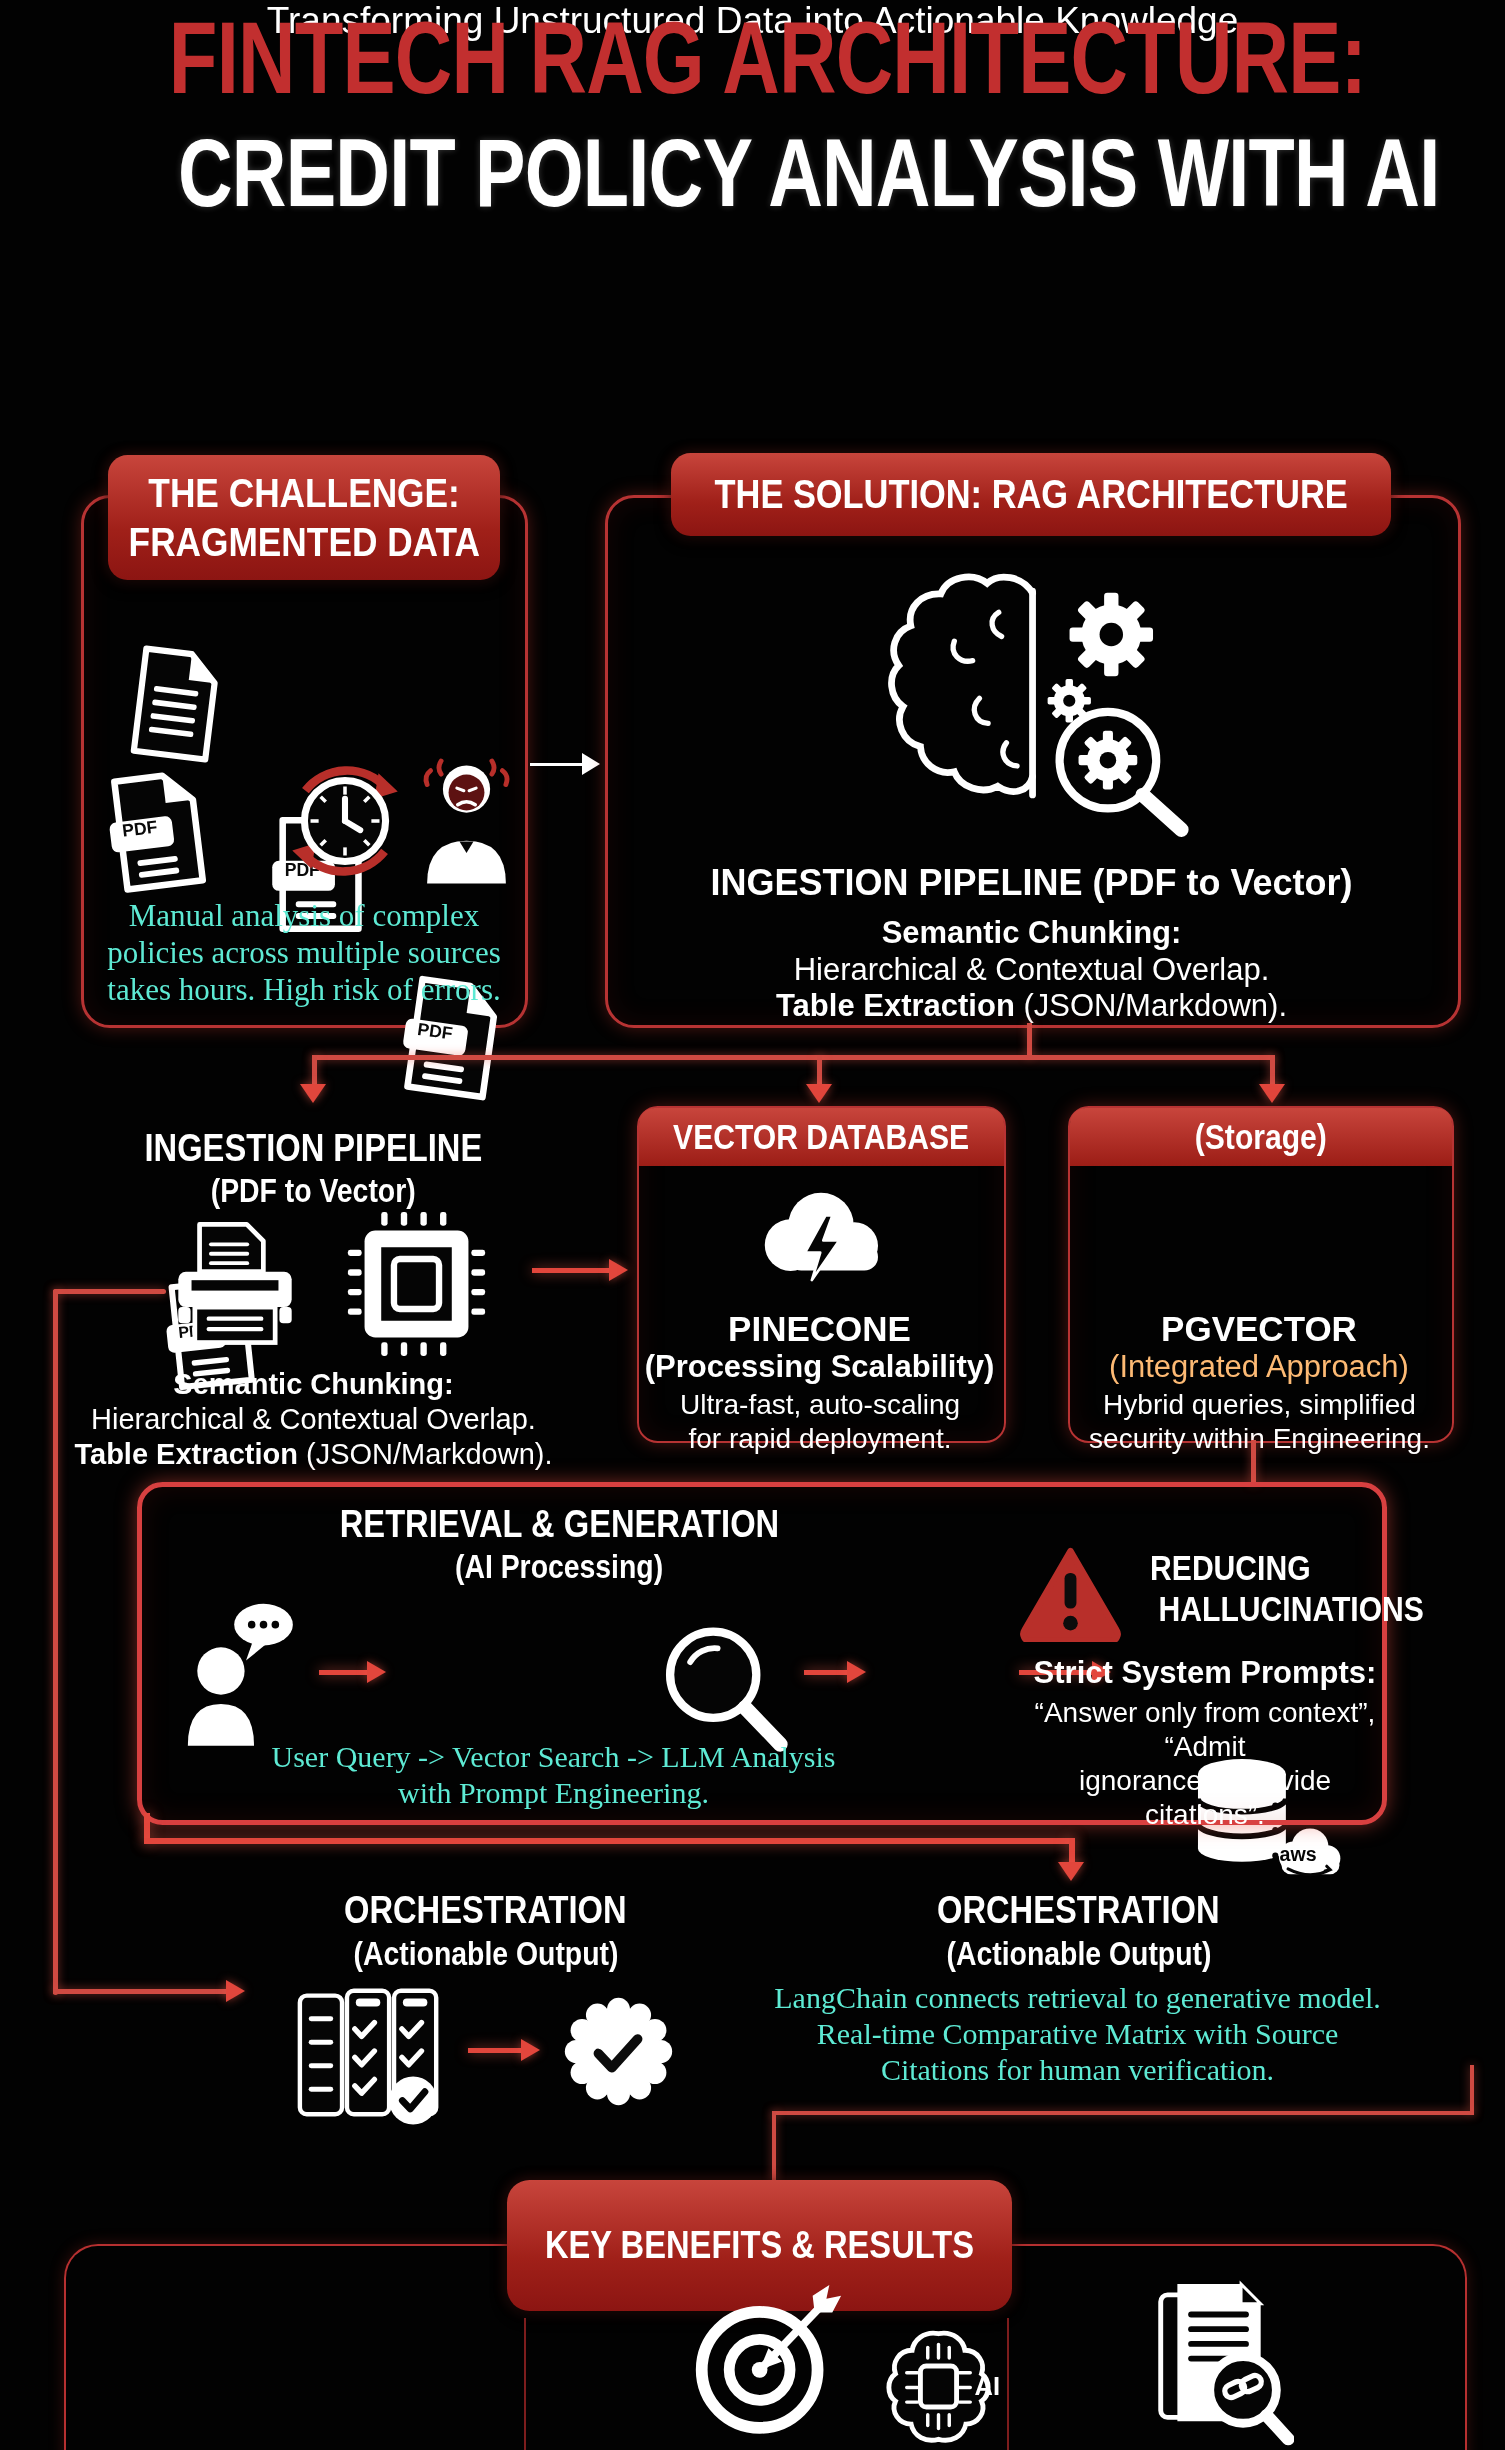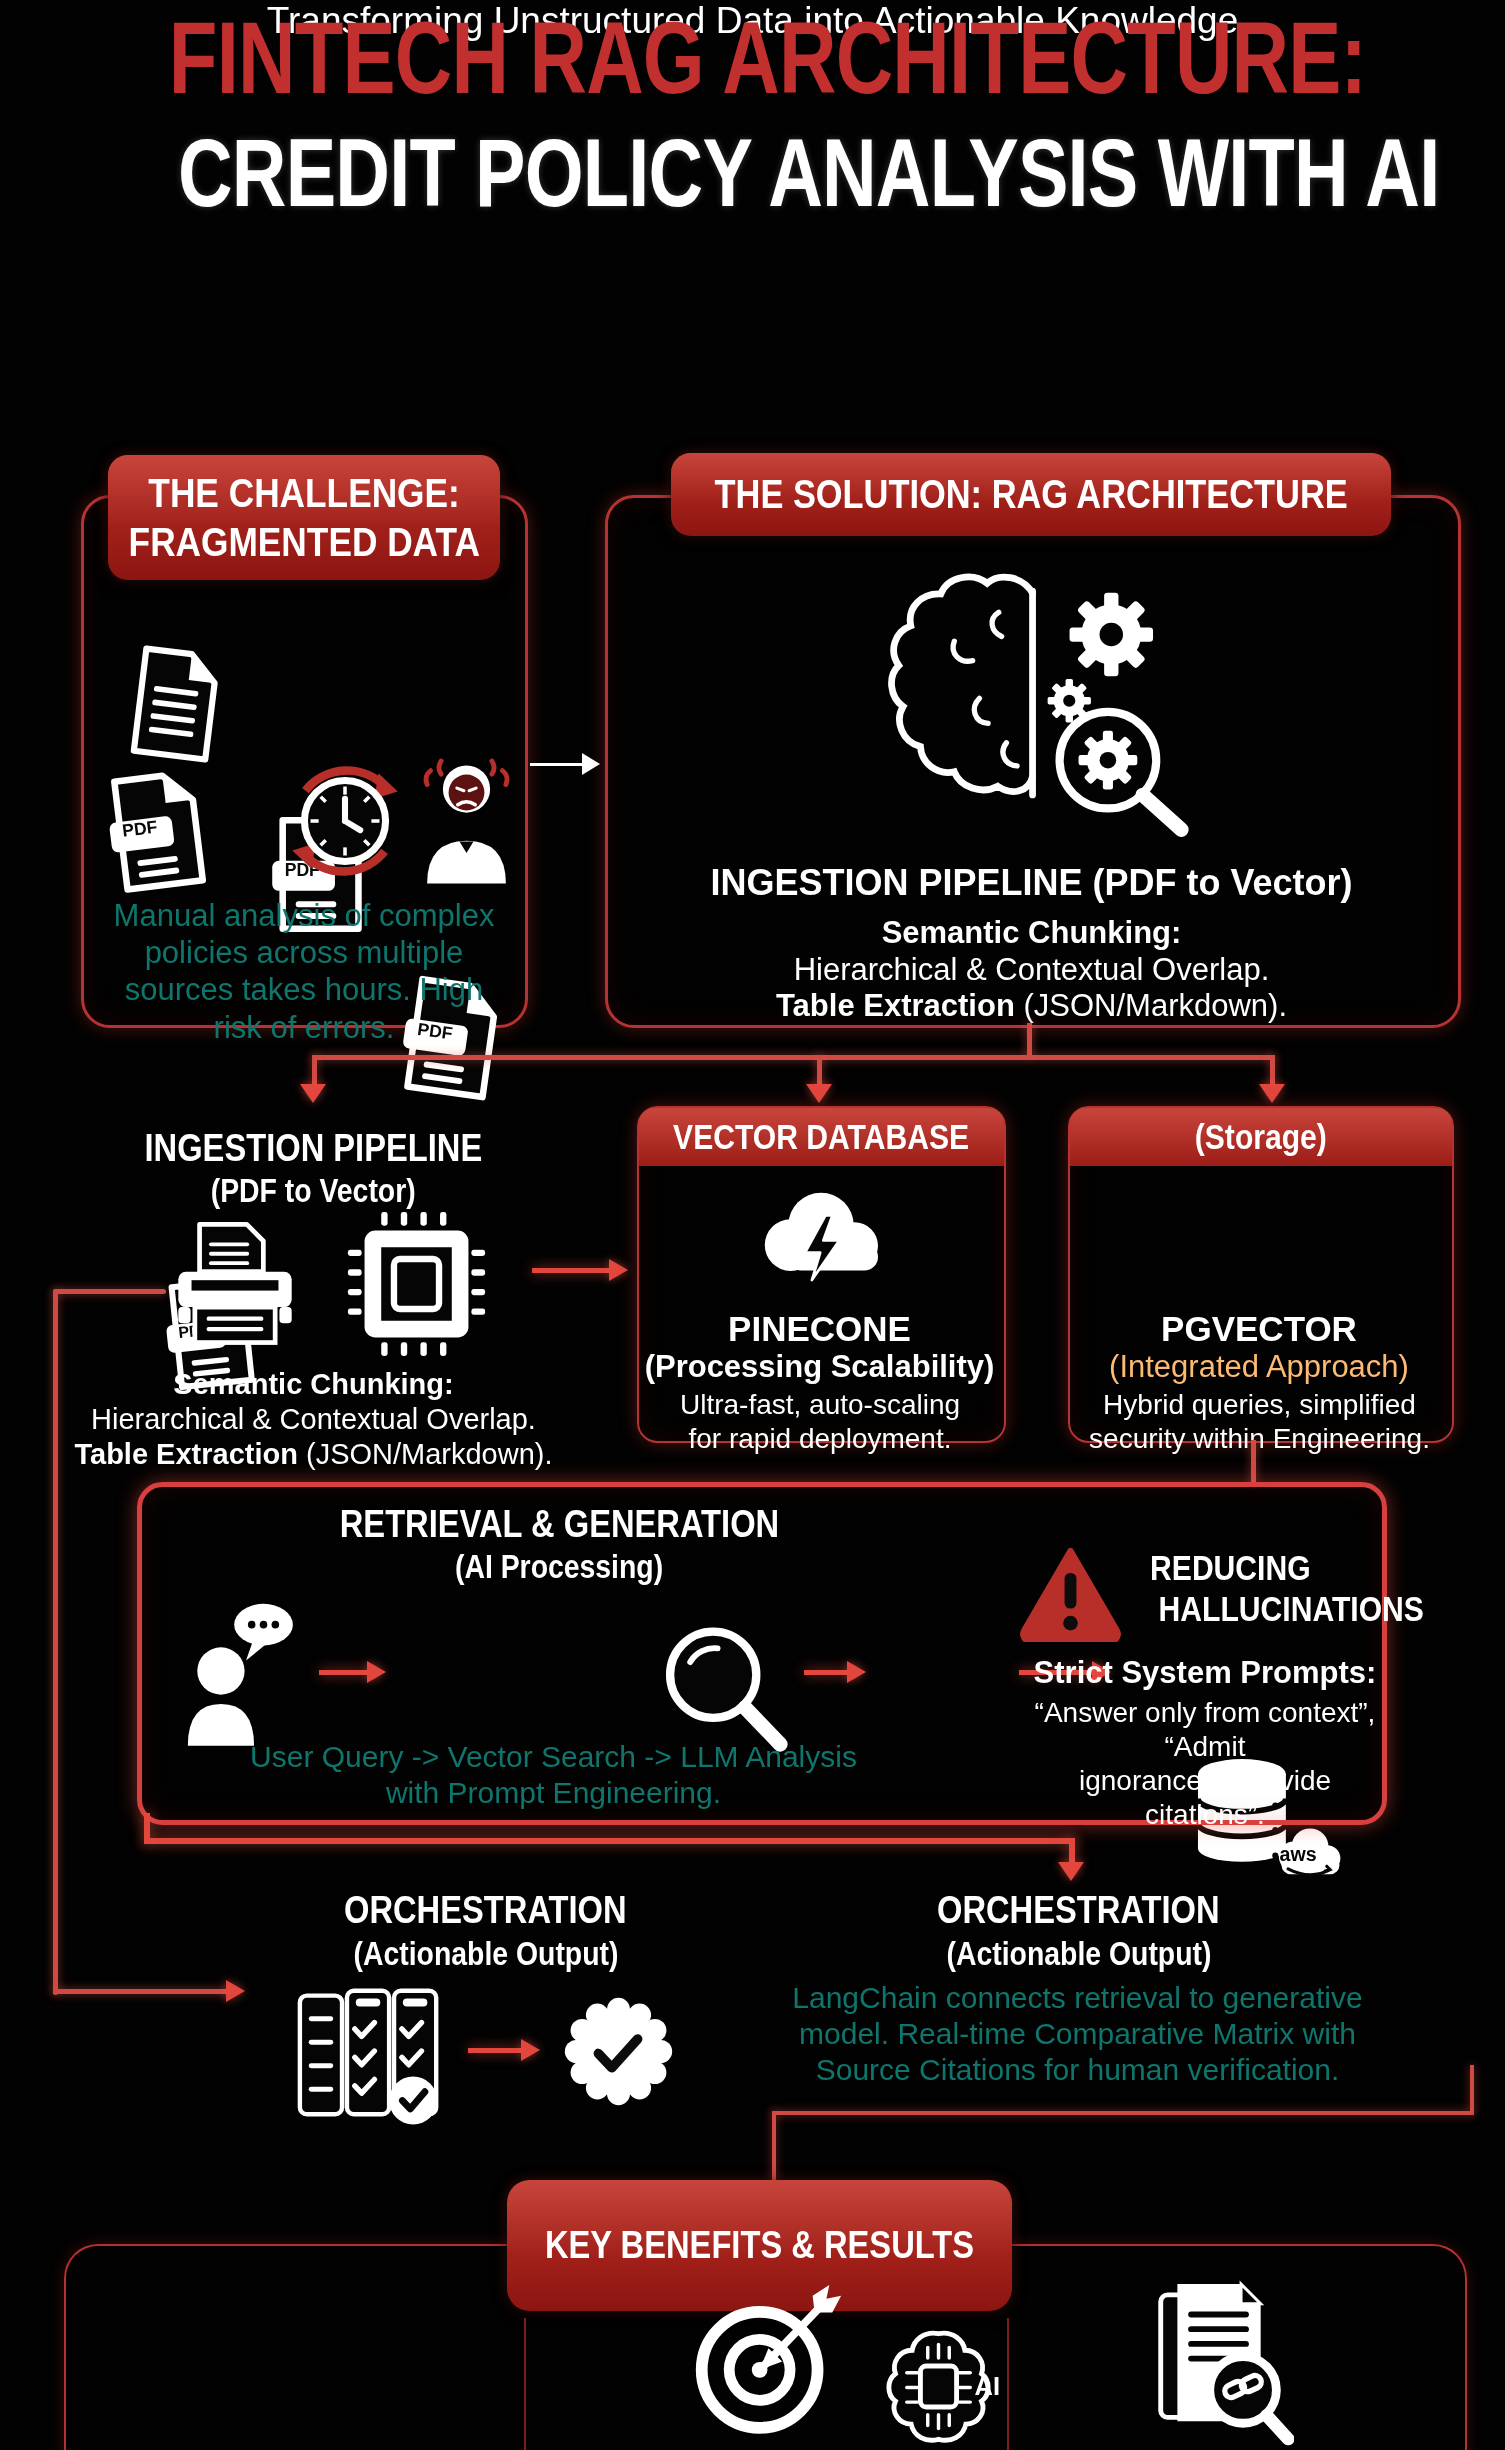--- a/index.html
+++ b/index.html
@@ -22,21 +22,21 @@
   .ln{background:#cf4a42;box-shadow:0 0 9.8px rgba(235,90,75,.55);}
   .lnb{background:#e2463c;box-shadow:0 0 12.7px rgba(240,95,78,.65);}
   .ah-d{width:0;height:0;border-left:13.7px solid transparent;border-right:13.7px solid transparent;border-top:19.6px solid #e2463c;filter:drop-shadow(0 0 4.9px rgba(240,90,75,.6));}
   .ah-r{width:0;height:0;border-top:11.8px solid transparent;border-bottom:11.8px solid transparent;border-left:19.6px solid #e2463c;filter:drop-shadow(0 0 4.9px rgba(240,90,75,.6));}
   .t1{font-size:102px;font-weight:bold;color:#c22f2f;letter-spacing:-1px;}
   .t2{font-size:97px;font-weight:bold;color:#fff;letter-spacing:-1px;}
   .sub{font-size:37px;color:#fff;}
   .bh2{font-size:41px;font-weight:bold;line-height:1.18;}
   .sec-t{font-size:38px;font-weight:bold;color:#fff;}
   .sec-s{font-size:33px;font-weight:bold;color:#fff;}
-  .body-t{font-size:30px;color:#0f766e;line-height:1.2;}
+  .body-t{font-size:30px;color:#5eead4;line-height:1.2;font-family:Liberation Serif, serif;}
   .small-t{font-size:28px;color:#fff;line-height:1.22;}
   .name-t{font-size:35px;font-weight:bold;color:#fff;}
   .icon svg{display:block;width:100%;height:100%;}
   .pdfwrap{position:relative;}
   .pdflabel{position:absolute;left:4%;top:38%;width:64%;text-align:center;color:#0a0a0a;font-weight:bold;}
 </style>
 </head>
 <body>
 
 <svg width="0" height="0" style="position:absolute">

